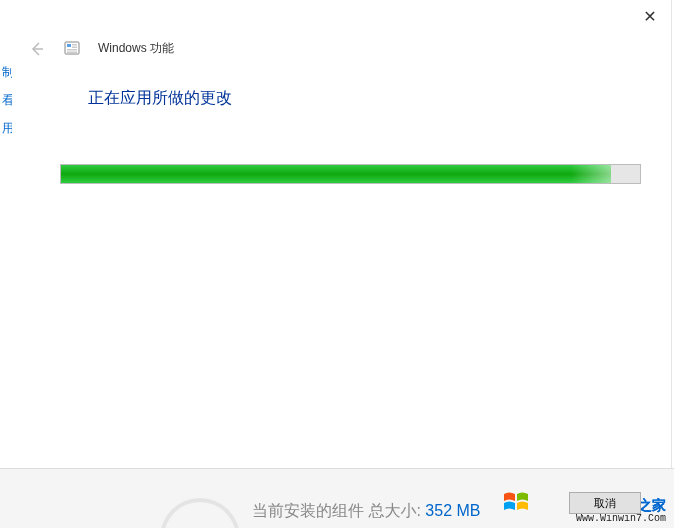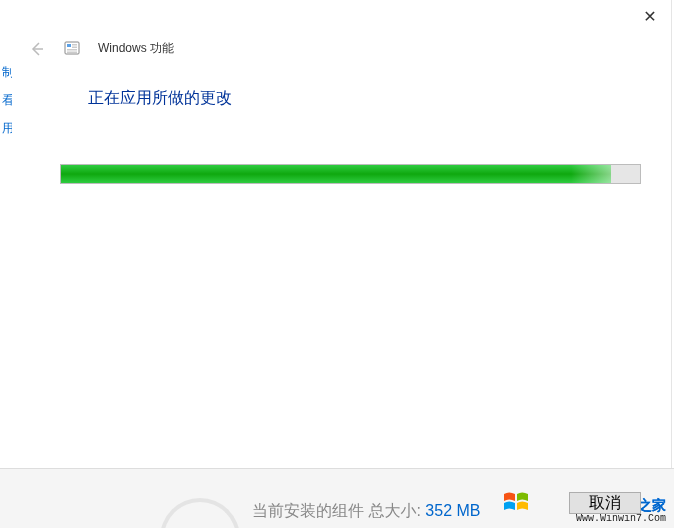--- a/index.html
+++ b/index.html
@@ -90,21 +90,21 @@
       width: 40px;
       background: linear-gradient(to right, rgba(255,255,255,0), rgba(255,255,255,0.5));
     }
     .cancel-btn {
       position: absolute;
       right: 30px;
       bottom: -46px;
       width: 72px; height: 22px;
       background: #e1e1e1;
       border: 1px solid #adadad;
-      font-size: 16px;
+      font-size: 11px;
       font-family: inherit;
       cursor: pointer;
     }
     
     .bottom-bg {
       position: absolute;
       left: 0; right: 0; bottom: 0;
       height: 60px;
       background: #f5f5f5;
       border-top: 1px solid #ddd;

